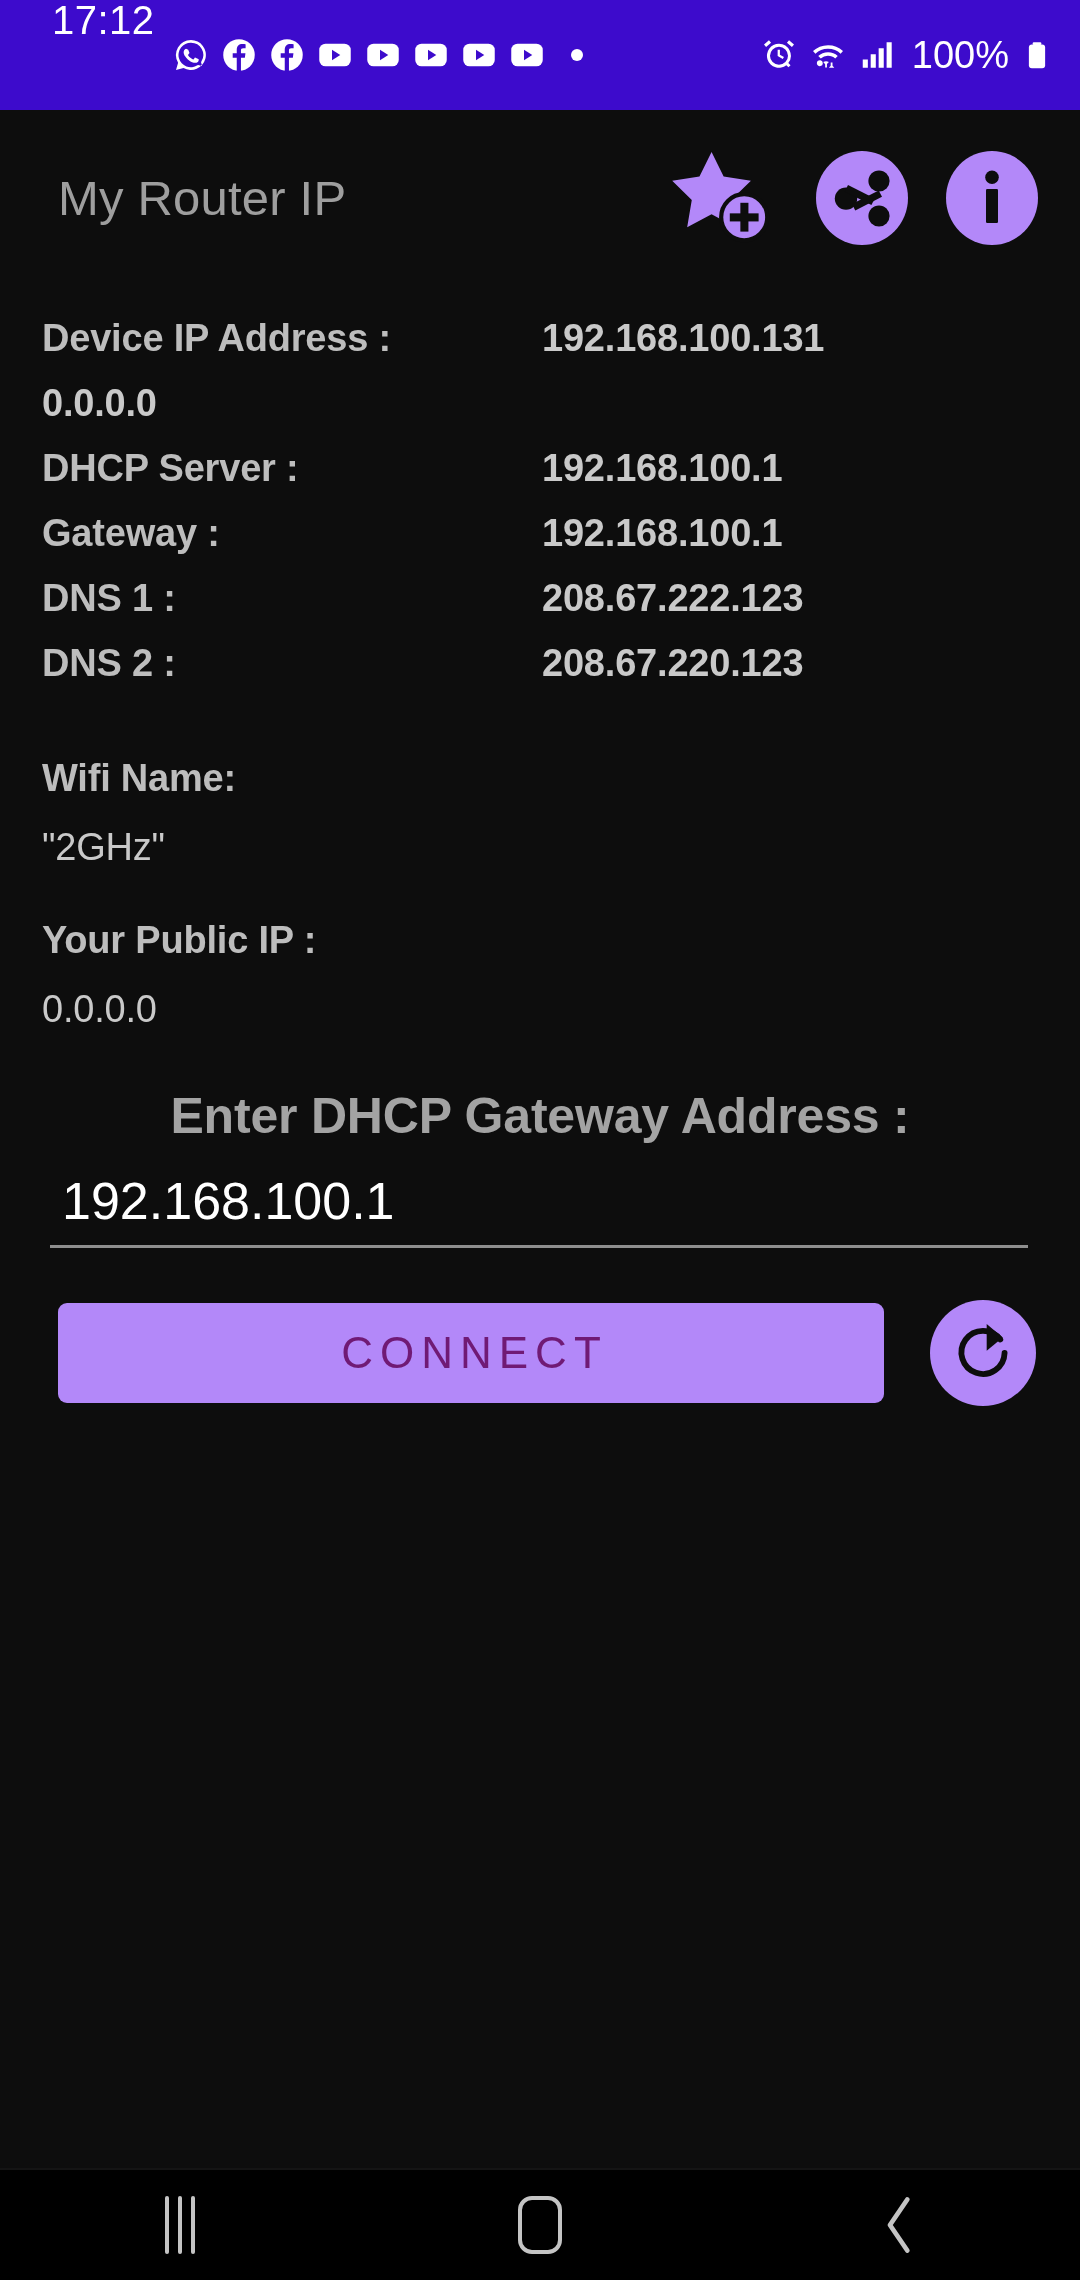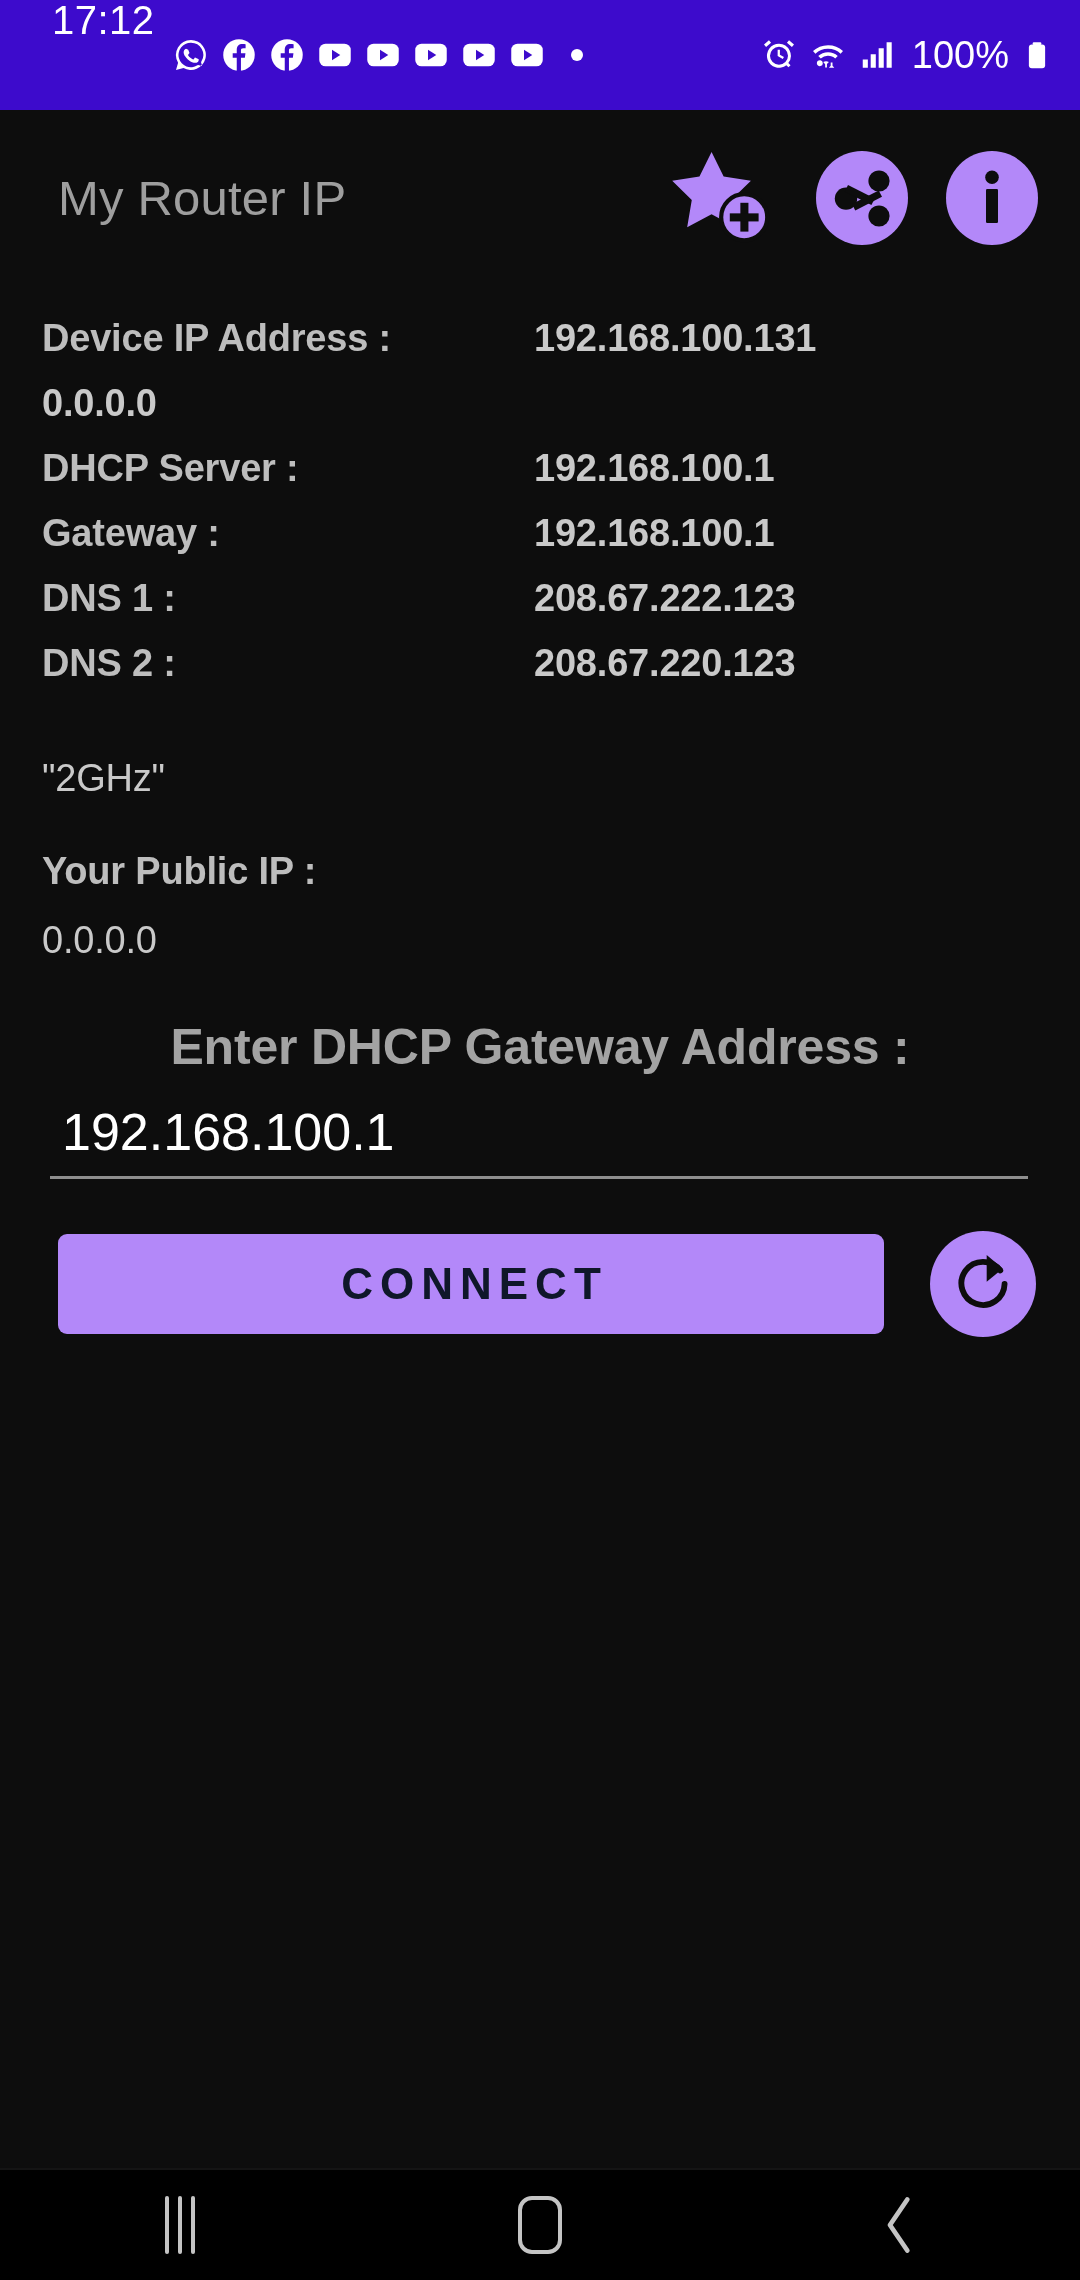--- a/index.html
+++ b/index.html
@@ -67,20 +67,21 @@
   }
   .hbtn { display:flex; align-items:center; justify-content:center; }
 
   
   #content { flex:1; padding:0 42px; position:relative; }
 
   .info-table { margin-top:32px; }
   .info-row {
     display:flex; align-items:baseline;
     height:65px;
+    gap:8px;
   }
   .info-label {
     color:#bdbdbd;
     font-size:38px;
     font-weight:bold;
     width:492px;
     flex-shrink:0;
     letter-spacing:-0.2px;
   }
   .info-value {
@@ -129,25 +130,25 @@
   }
 
   #action-row {
     display:flex; align-items:center;
     margin-top:52px;
     padding-left:16px;
   }
   #connect-button {
     width:826px; height:100px;
     background:#b388f9;
-    color:#0f172a;
+    color:#701a75;
     border:none; border-radius:9px;
     font-family:"Liberation Sans", sans-serif;
     font-size:44px;
-    font-weight:700;
+    font-weight:400;
     letter-spacing:7px;
     cursor:pointer;
     text-indent:7px;
   }
   #refresh-button {
     margin-left:46px;
     width:106px; height:106px;
     border-radius:50%;
     background:#b388f9;
     border:none;
@@ -299,20 +300,21 @@
         <span class="info-label">DNS 1 :</span>
         <span class="info-value">208.67.222.123</span>
       </div>
       <div class="info-row">
         <span class="info-label">DNS 2 :</span>
         <span class="info-value">208.67.220.123</span>
       </div>
     </div>
 
     <div class="block">
+      <div class="block-label">Wifi Name:</div>
       <div class="block-value">"2GHz"</div>
     </div>
 
     <div class="block">
       <div class="block-label">Your Public IP :</div>
       <div class="block-value">0.0.0.0</div>
     </div>
 
     <div id="field-label">Enter DHCP Gateway Address :</div>
     <input id="gateway-input" type="text" value="192.168.100.1" style="">

